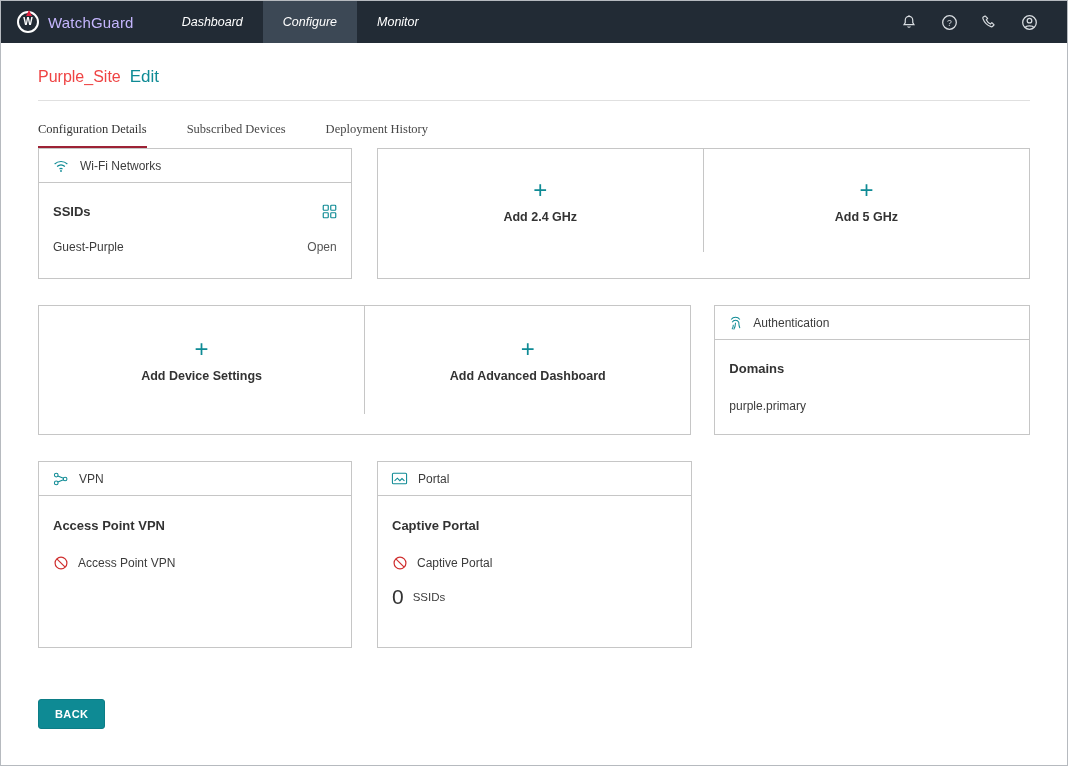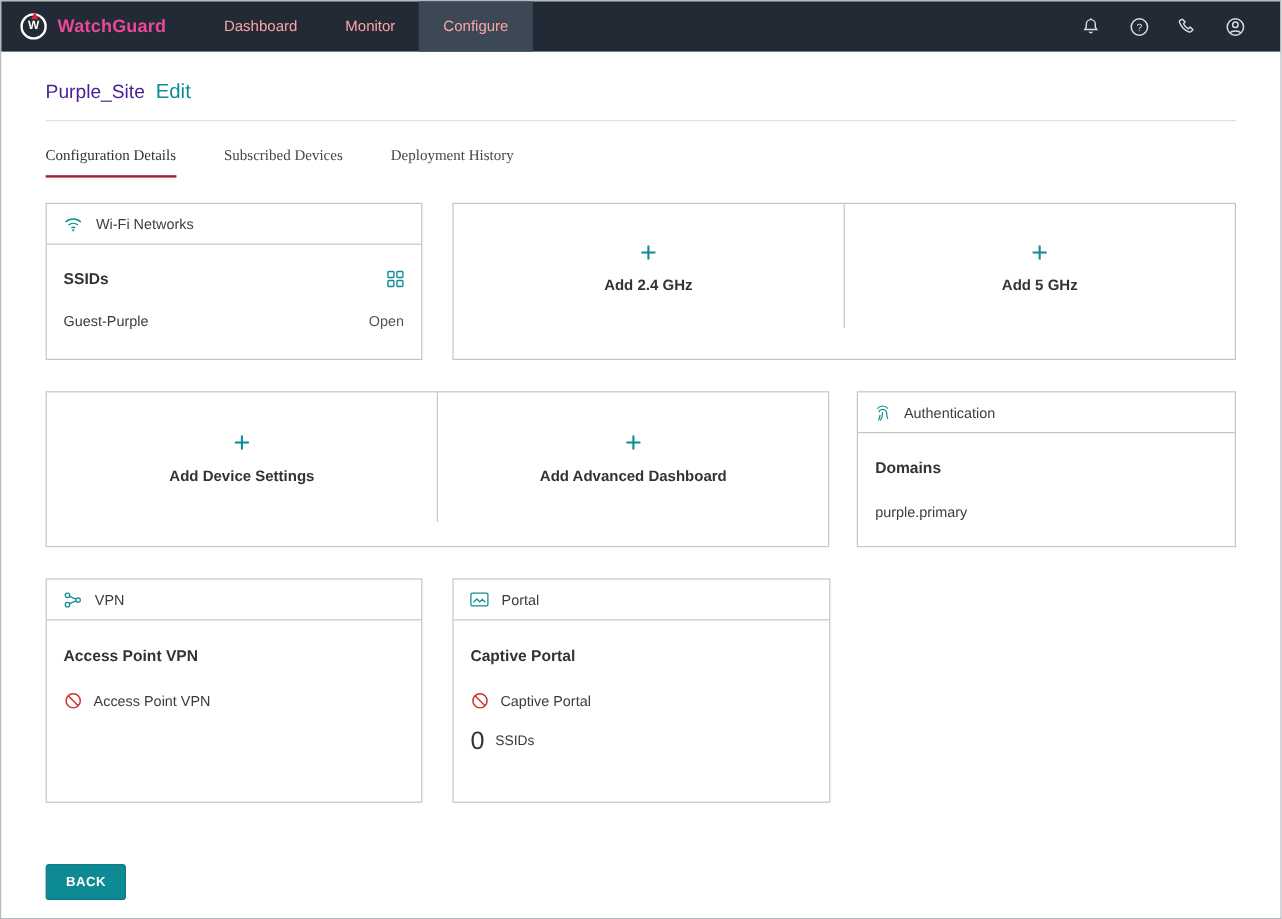--- a/index.html
+++ b/index.html
@@ -14,40 +14,40 @@
   }
 
   
   .navbar { height:42px; background:#222b35; display:flex; align-items:stretch; }
   .brand { display:flex; align-items:center; gap:9px; padding:0 28px 0 16px; }
   .brand-logo { width:22px; height:22px; border:2px solid #fff; border-radius:50%;
     position:relative; display:flex; align-items:center; justify-content:center; flex:0 0 auto; }
   .brand-logo .w { color:#fff; font-size:10px; font-weight:bold; line-height:1; }
   .brand-logo .flame { position:absolute; top:-3px; left:7px; width:0; height:0;
     border-left:3px solid transparent; border-right:3px solid transparent; border-bottom:6px solid #e01f3d; }
-  .brand-text { color:#ec4899; font-size:15px; font-weight:bold; letter-spacing:.2px; }
-  .nav-item { display:flex; align-items:center; padding:0 20px; color:#fca5a5; font-size:12.5px; cursor:pointer; }
+  .brand-text { color:#c4b5fd; font-size:15px; font-weight:normal; letter-spacing:.2px; }
+  .nav-item { display:flex; align-items:center; padding:0 20px; color:#ffffff; font-size:12.5px; cursor:pointer;font-style:italic; }
   .nav-item.active { background:#3c4855; }
   .nav-right { margin-left:auto; display:flex; align-items:center; gap:12px; padding-right:24px; }
   .nav-icon { width:28px; height:28px; display:flex; align-items:center; justify-content:center;
     color:#d9dde1; cursor:pointer; }
   .nav-icon svg { display:block; }
 
   
   .content { padding:0 37px; }
   .title-row { margin-top:24px; padding-bottom:13px; border-bottom:1px solid #e0e0e0;
     display:flex; align-items:baseline; gap:9px; }
-  .page-title { font-size:16px; color:#4c1d95; }
+  .page-title { font-size:16px; color:#ef4444; }
   .edit-link { font-size:17px; color:#0f8b95; cursor:pointer; }
 
   .tabs { display:flex; gap:40px; margin-top:21px; }
   .tab { font-size:12.5px; color:#474747; padding-bottom:9px; cursor:pointer;font-family:Liberation Serif, serif; }
   .tab.active { color:#333; border-bottom:2px solid #9d2235; }
 
-  .cards { margin-top:21px; }
+  .cards { }
   .card-row { display:flex; align-items:stretch; margin-bottom:26px; }
   .card { border:1px solid #c6c6c6; background:#fff; }
   .card-header { height:34px; display:flex; align-items:center; gap:10px; padding:0 13px;
     border-bottom:1px solid #c6c6c6; font-size:12px; color:#3c3c3c; }
   .hicon { color:#0f8b95; display:flex; align-items:center; }
   .hicon svg { display:block; }
 
   .card-wifi { width:314px; margin-right:25px; }
   .card-radio { width:654px; }
   .card-settings { width:654px; margin-right:23px; }
@@ -94,22 +94,22 @@
 
 <div class="navbar">
   <div class="brand">
     <span class="brand-logo">
       <span class="flame"></span>
       <span class="w">W</span>
     </span>
     <span class="brand-text">WatchGuard</span>
   </div>
   <div class="nav-item">Dashboard</div>
+  <div class="nav-item active">Configure</div>
   <div class="nav-item">Monitor</div>
-  <div class="nav-item active">Configure</div>
 
   <div class="nav-right">
     <span class="nav-icon">
       <svg width="18" height="18" viewBox="0 0 24 24" fill="none" stroke="currentColor" stroke-width="1.6">
         <path d="M12 4.5a5 5 0 0 1 5 5v3.2l1.6 2.8H5.4L7 12.7V9.5a5 5 0 0 1 5-5z"></path>
         <path d="M10.3 17.8a1.8 1.8 0 0 0 3.4 0"></path>
         <line x1="12" y1="3" x2="12" y2="4.5"></line>
       </svg>
     </span>
     <span class="nav-icon">

